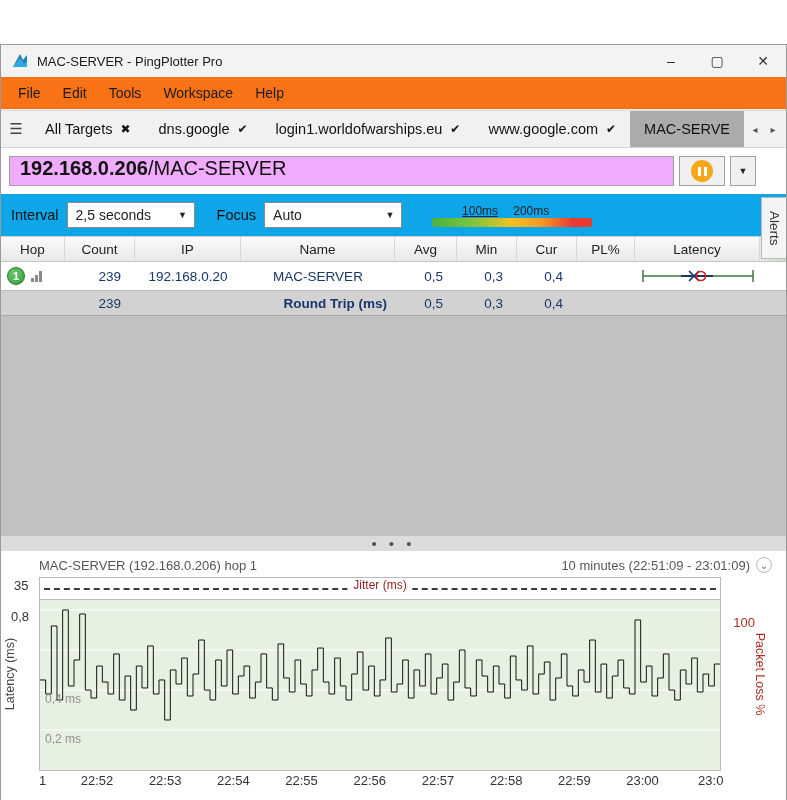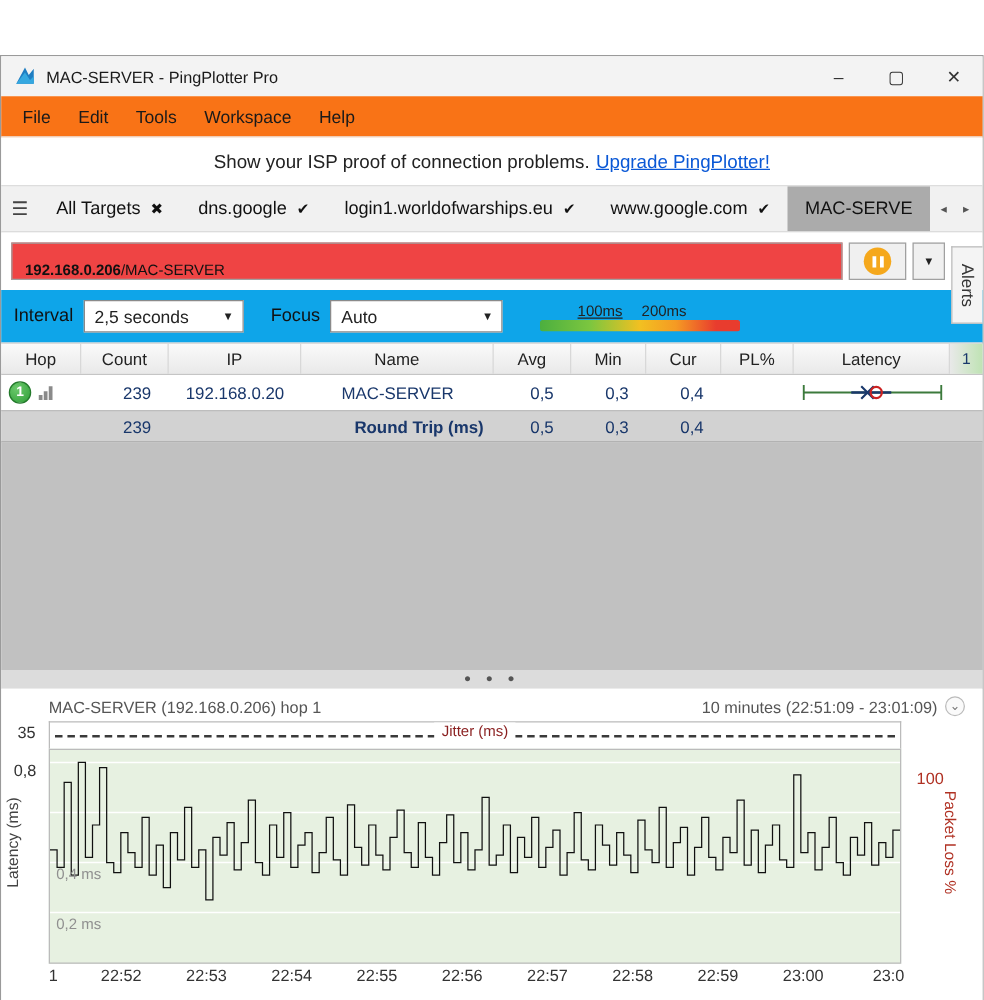--- a/index.html
+++ b/index.html
@@ -31,21 +31,21 @@
   .tab.active { background: #ababab; min-width: 110px; }
   .tab-scroll { display: flex; align-items: center; padding-right: 4px; }
   .tab-arrow { width: 18px; height: 100%; display: flex; align-items: center; justify-content: center; font-size: 10px; color: #555; }
 
   
   .alerts-tab { position: absolute; right: 0; top: 152px; width: 25px; height: 62px; background: #f4f4f4; border: 1px solid #bbb; border-right: none; display: flex; align-items: center; justify-content: center; z-index: 5; }
   .alerts-tab span { writing-mode: vertical-rl; font-size: 13.5px; color: #333; }
 
   
   .targetbar { height: 46px; display: flex; align-items: center; padding: 8px 30px 8px 8px; gap: 5px; background: #fff; flex: 0 0 auto; }
-  .target-box { flex: 1 1 auto; height: 30px; border: 1px solid #a0a0a0; background: #ef4444; display: flex; align-items: flex-end; padding: 0 10px; font-size: 12px; color: #111; }
+  .target-box { flex: 1 1 auto; height: 30px; border: 1px solid #a0a0a0; background: #f0abfc; display: flex; align-items: flex-start; padding: 0 10px; font-size: 20px; color: #111; }
   .target-box b { font-weight: bold; }
   .pause-btn { width: 46px; height: 30px; border: 1px solid #a0a0a0; background: #f0f0f0; display: flex; align-items: center; justify-content: center; }
   .pause-circle { width: 22px; height: 22px; border-radius: 50%; background: #f5a81c; display: flex; align-items: center; justify-content: center; gap: 3px; }
   .pause-circle i { display: block; width: 3px; height: 9px; background: #fff; }
   .drop-btn { width: 26px; height: 30px; border: 1px solid #a0a0a0; background: #f0f0f0; display: flex; align-items: center; justify-content: center; font-size: 9px; color: #222; }
 
   
   .controls { height: 42px; display: flex; align-items: center; padding: 0 10px; gap: 8px; background: #0ea5e9; flex: 0 0 auto; }
   .ctl-label { font-size: 14.5px; color: #111; }
   .select { height: 26px; border: 1px solid #8a8a8a; background: #fff; display: flex; align-items: center; font-size: 14px; padding-left: 8px; }
@@ -128,24 +128,20 @@
   </div>
 
   <div class="menubar">
       <div class="menu-item">File</div>
       <div class="menu-item">Edit</div>
       <div class="menu-item">Tools</div>
       <div class="menu-item">Workspace</div>
       <div class="menu-item">Help</div>
     </div>
 
-  <div class="banner">
-    <span>Show your ISP proof of connection problems.</span>
-    <a href="#">Upgrade PingPlotter!</a>
-  </div>
 
   <div class="tabstrip-wrap">
     <div class="hamburger">☰</div>
     <div class="tabstrip">
         <div class="tab">
           <span class="tab-label">All Targets</span>
           <span class="tab-glyph">✖</span>
         </div>
         <div class="tab">
           <span class="tab-label">dns.google</span>

